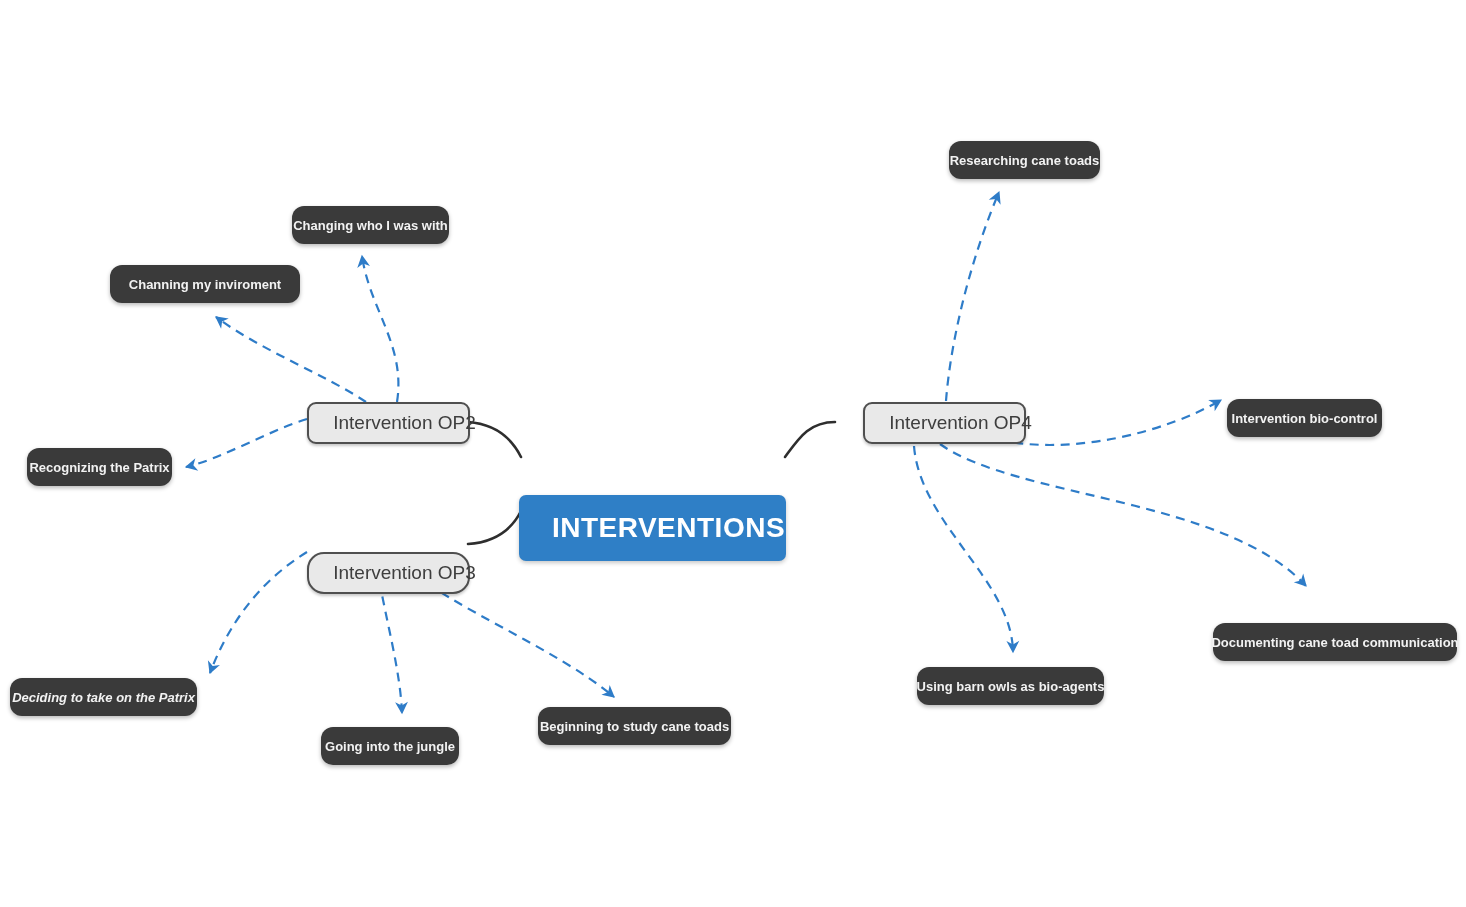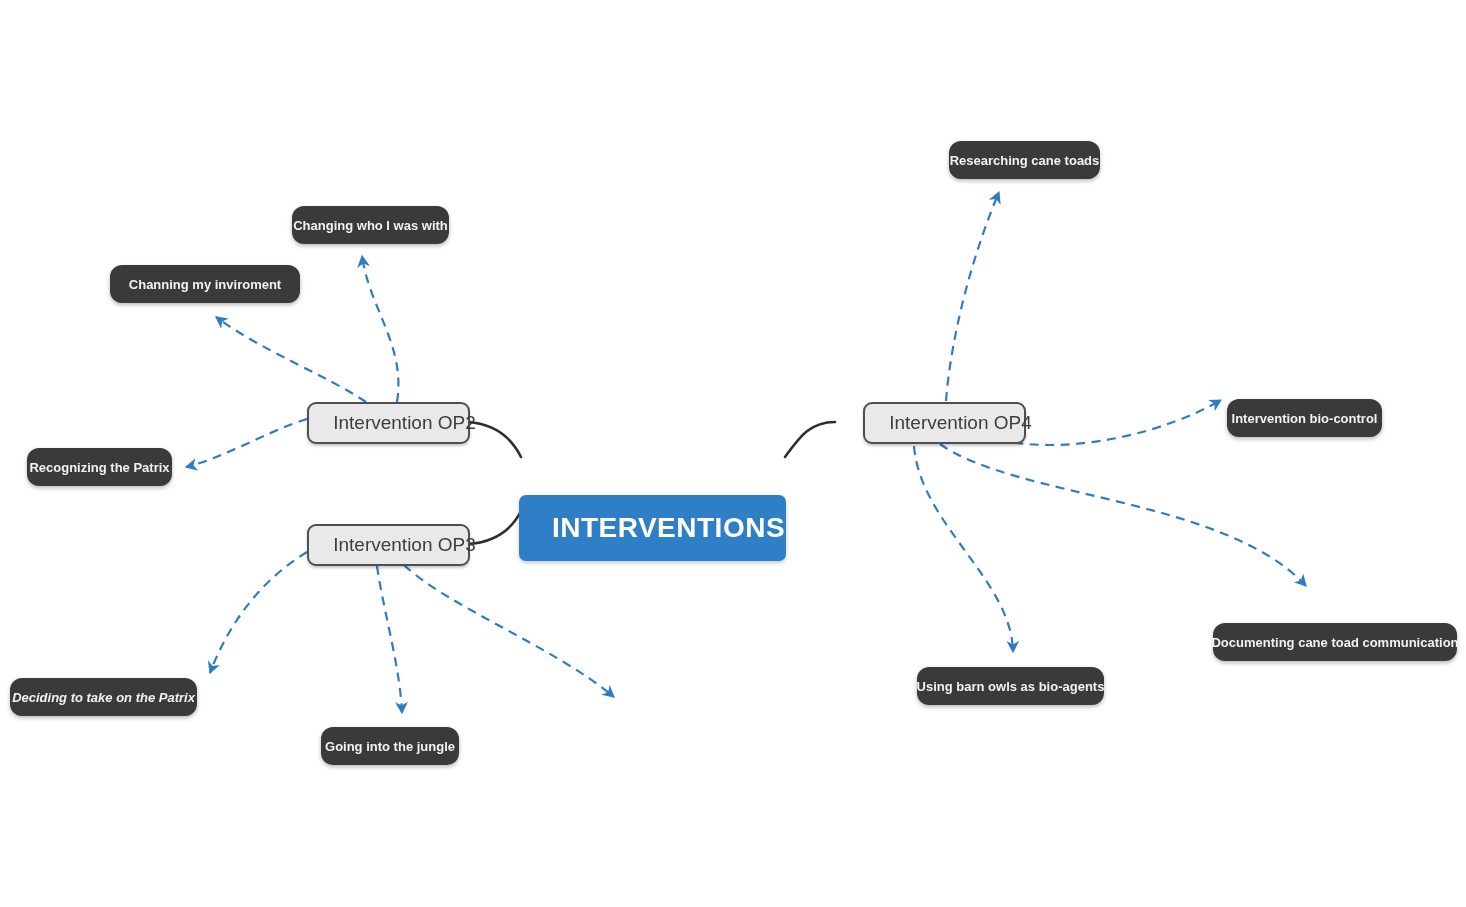--- a/index.html
+++ b/index.html
@@ -49,21 +49,21 @@
     width: 163px; height: 42px;
     background: #e9e9e9;
     border: 2px solid #4f4f4f;
     border-radius: 9px;
     color: #3e3e3e;
     font-size: 19px;
     font-weight: 400;
     box-shadow: 0 2px 3px rgba(0,0,0,0.22);
   }
   .b-op2 { left: 307px; top: 402px; }
-  .b-op3 { left: 307px; top: 524px; }
+  .b-op3 { left: 307px; top: 552px; border-radius: 17px; }
   .b-op4 { left: 835px; top: 402px; margin-left: 28px; }
   .leaf {
     height: 38px;
     background: #3a3a3a;
     border-radius: 12px;
     color: #f2f2f2;
     font-size: 13px;
     font-weight: 600;
     padding: 0 6px;
     box-shadow: 0 2px 4px rgba(0,0,0,0.28);
@@ -126,18 +126,19 @@
 
   <div class="node branch b-op2">Intervention OP2</div>
   <div class="node branch b-op3">Intervention OP3</div>
   <div class="node branch b-op4">Intervention OP4</div>
 
   <div class="node leaf l-changing">Changing who I was with</div>
   <div class="node leaf l-channing">Channing my inviroment</div>
   <div class="node leaf l-recognizing">Recognizing the Patrix</div>
   <div class="node leaf l-deciding">Deciding to take on the Patrix</div>
   <div class="node leaf l-going">Going into the jungle</div>
+  <div class="node leaf l-beginning">Beginning to study cane toads</div>
   <div class="node leaf l-rtoads">Researching cane toads</div>
   <div class="node leaf l-bio">Intervention bio-control</div>
   <div class="node leaf l-documenting">Documenting cane toad communication</div>
   <div class="node leaf l-owls">Using barn owls as bio-agents</div>
 
 </div>
 
 </body></html>

